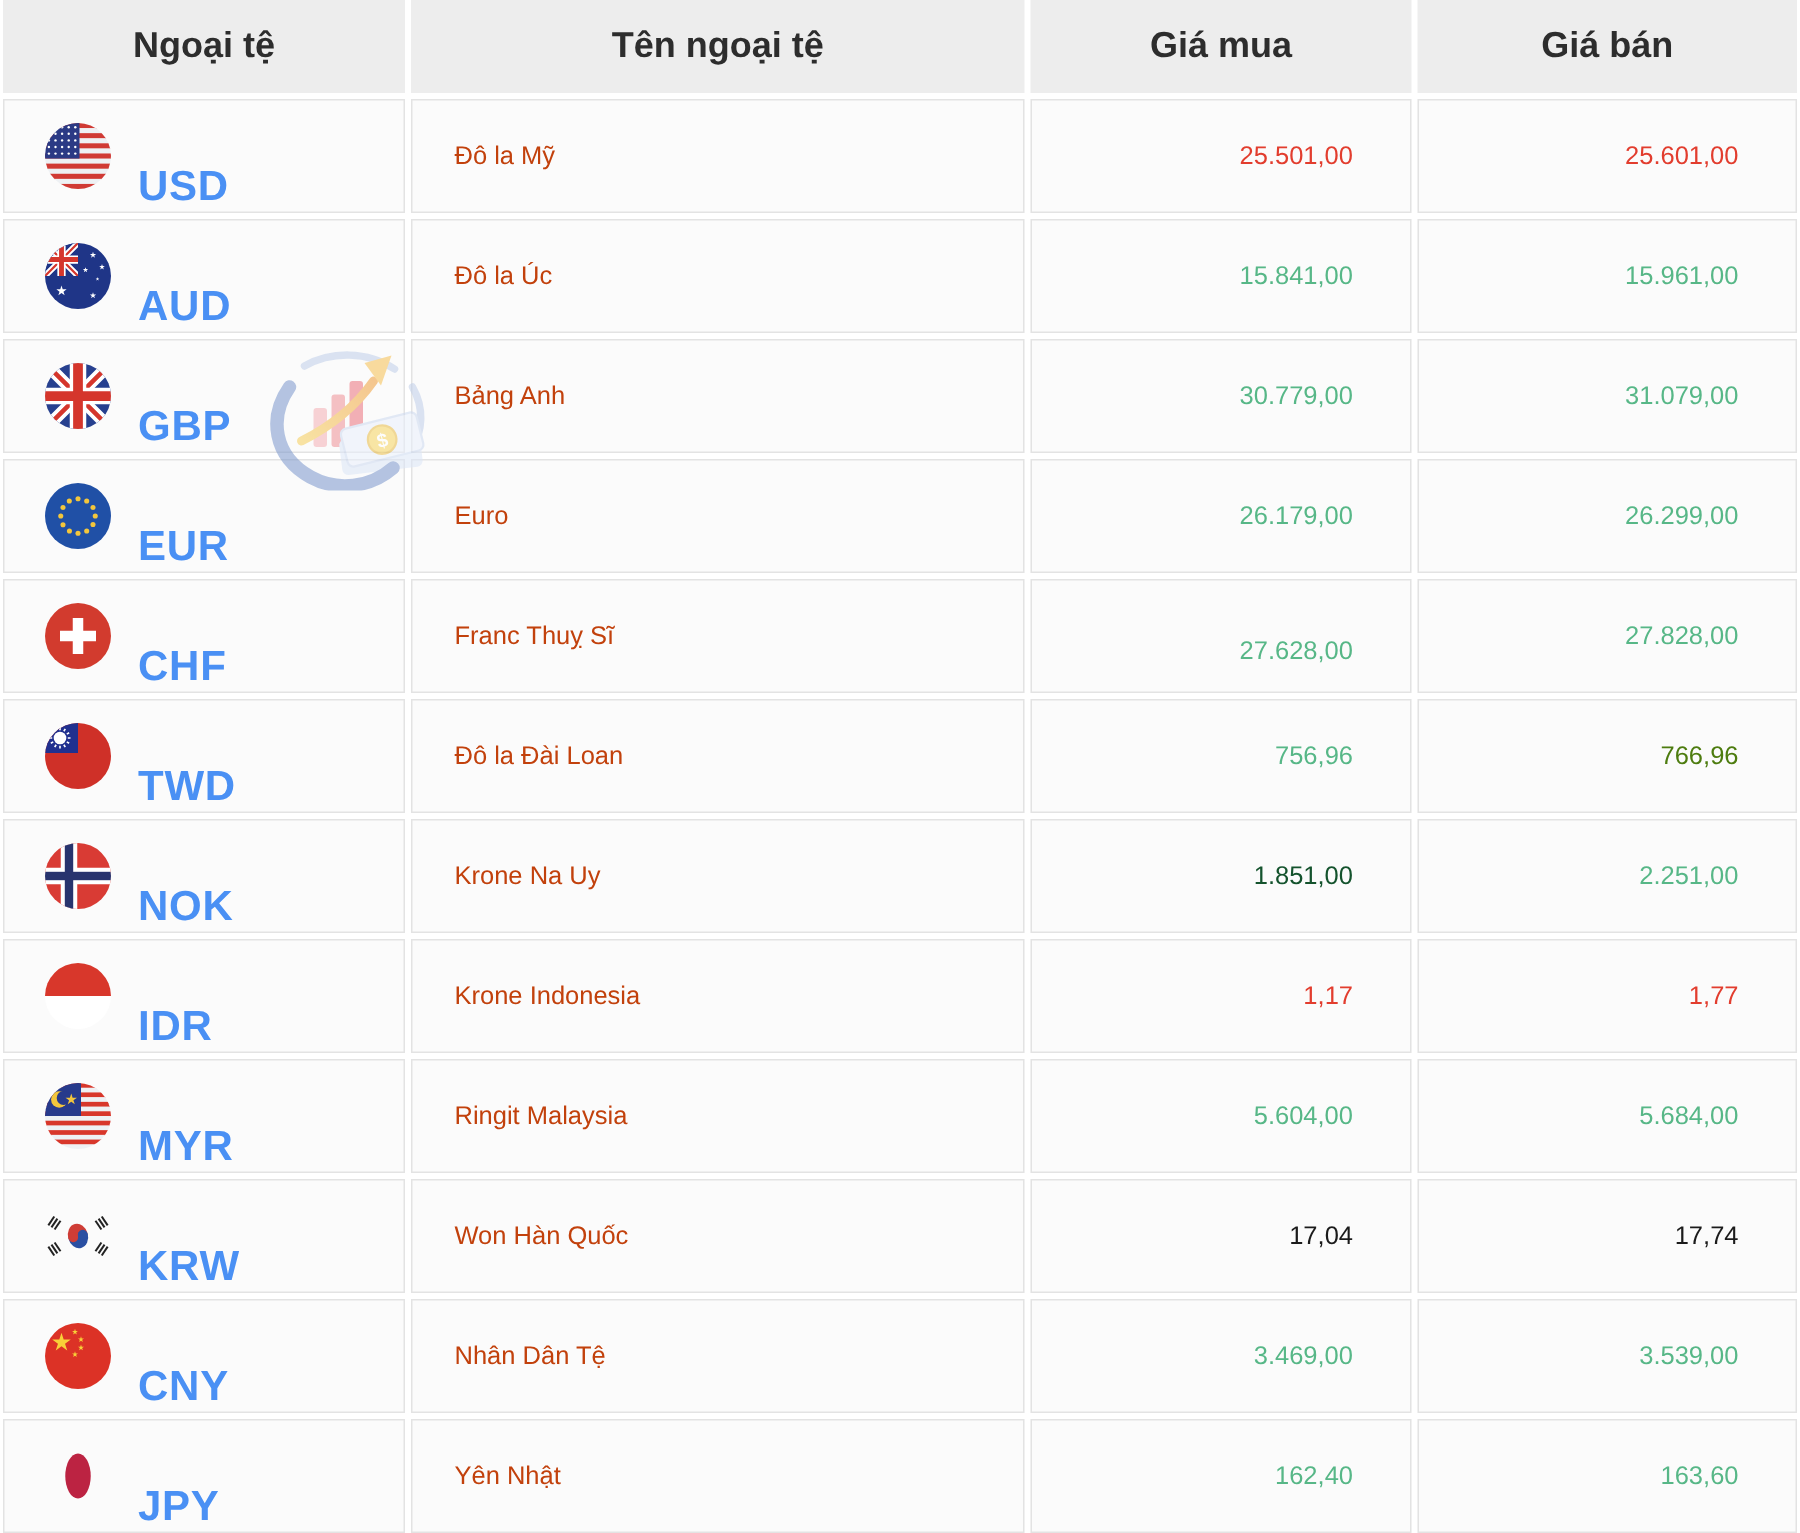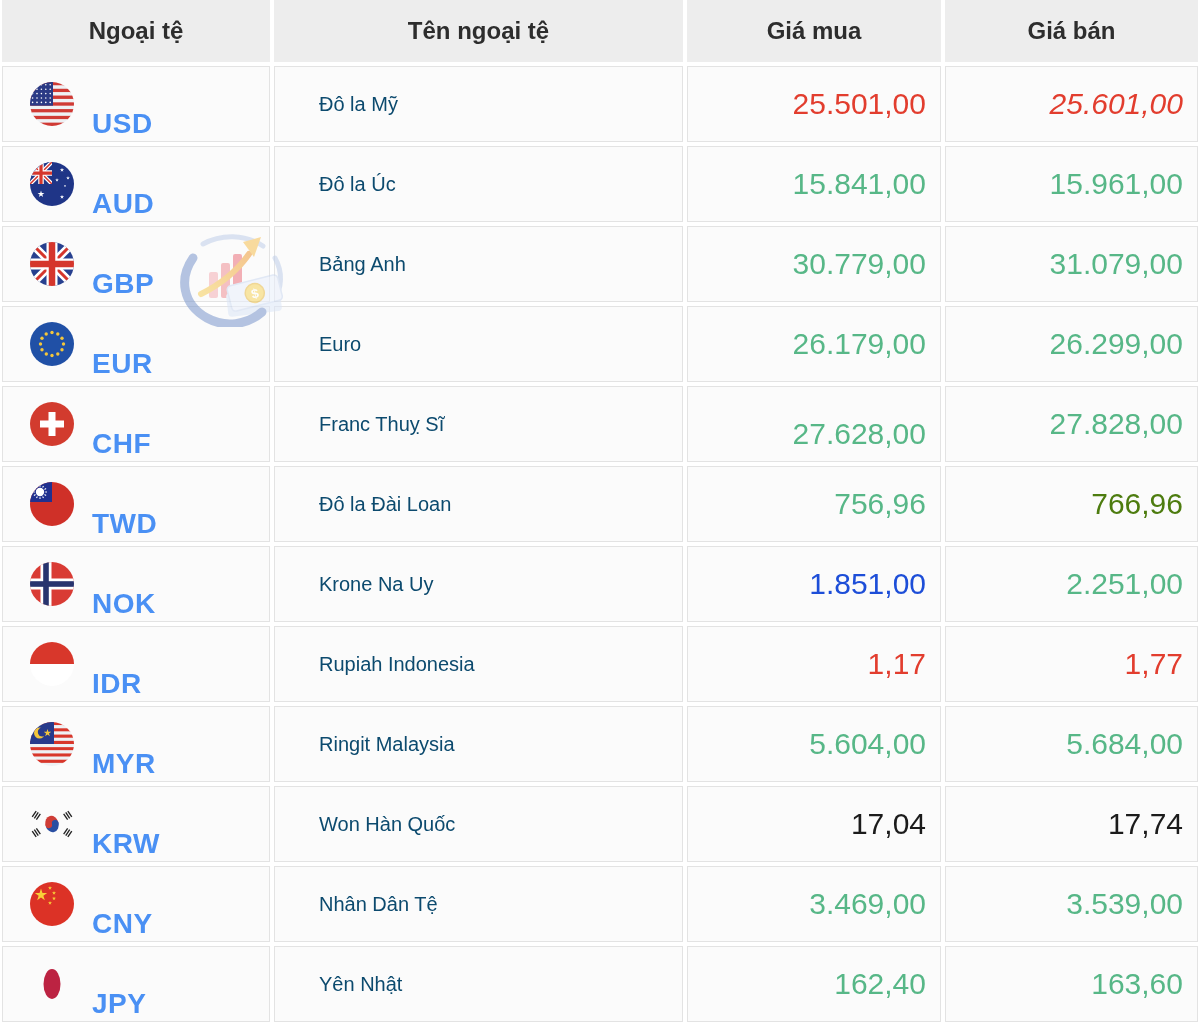--- a/index.html
+++ b/index.html
@@ -9,22 +9,22 @@
     grid-template-rows:62px;grid-auto-rows:76px;gap:4px;}
   .hcell{background:var(--header-bg,#ededed);display:flex;align-items:center;justify-content:center;
     font-weight:bold;font-size:24px;color:#2d2d2d;}
   .row{display:contents;}
   .cell{background:var(--cell-bg,#fbfbfb);border:1px solid var(--border,#e3e3e3);
     display:flex;align-items:center;position:relative;}
   .cell > *{position:relative;z-index:4;}
   .cur{padding-left:27px;}
   .flagbox{width:44px;height:44px;display:flex;align-items:center;justify-content:center;flex:0 0 44px;}
   .code{font-weight:bold;font-size:28px;color:var(--code-blue,#4a90f4);margin-left:18px;letter-spacing:.5px;margin-top:39px;}
-  .name{padding-left:44px;font-size:20px;color:#0c4a6e;}
-  .val{justify-content:flex-end;padding-right:14px;font-size:30px;}
+  .name{padding-left:28px;font-size:17px;color:#c2410c;}
+  .val{justify-content:flex-end;padding-right:38px;font-size:17px;}
   
   .wm{position:absolute;left:171px;top:228px;width:360px;height:110px;z-index:3;pointer-events:none;}
   .wm-icon{position:absolute;left:4px;top:4px;opacity:.55;}
   .wm-text{position:absolute;left:99px;top:26px;font-size:52px;font-weight:bold;line-height:1;
     color:#c4cbe2;letter-spacing:2px;word-spacing:14px;white-space:nowrap;}
 </style>
 </head>
 <body>
 
 <div class="wrap">
@@ -83,21 +83,21 @@
                 <circle cx="20.200000000000003" cy="20.400000000000002" r="0.8" fill="#fff"></circle>
               </g>
             </svg>
           </span>
           <span class="code">USD</span>
         </div><div class="cell name">
           <span>Đô la Mỹ</span>
         </div><div class="cell val">
           <span style="color: rgb(226, 61, 46);">25.501,00</span>
         </div><div class="cell val">
-          <span style="color: rgb(226, 61, 46); font-style: italic;">25.601,00</span>
+          <span style="color: rgb(226, 61, 46);">25.601,00</span>
         </div></div>
       <div class="row"><div class="cell cur">
           <span class="flagbox">
             <svg width="44" height="44" viewBox="0 0 44 44">
               <defs>
                 <clipPath id="cp-aud">
                   <circle cx="22" cy="22" r="22"></circle>
                 </clipPath>
               </defs>
               <g clip-path="url(#cp-aud)">
@@ -260,34 +260,34 @@
                 <rect x="0" y="16.5" width="44" height="11" fill="#fff"></rect>
                 <rect x="13.2" y="0" width="5.6" height="44" fill="#28346e"></rect>
                 <rect x="0" y="19.2" width="44" height="5.6" fill="#28346e"></rect>
               </g>
             </svg>
           </span>
           <span class="code">NOK</span>
         </div><div class="cell name">
           <span>Krone Na Uy</span>
         </div><div class="cell val">
-          <span style="color: #1d4ed8;">1.851,00</span>
+          <span style="color: #14532d;">1.851,00</span>
         </div><div class="cell val">
           <span style="color: rgb(87, 183, 135);">2.251,00</span>
         </div></div>
       <div class="row"><div class="cell cur">
           <span class="flagbox">
             <svg width="44" height="44" viewBox="0 0 44 44">
               <circle cx="22" cy="22" r="22" fill="#fff"></circle>
               <path d="M0,22 A22,22 0 0 1 44,22 Z" fill="#d8372b"></path>
             </svg>
           </span>
           <span class="code">IDR</span>
         </div><div class="cell name">
-          <span>Rupiah Indonesia</span>
+          <span>Krone Indonesia</span>
         </div><div class="cell val">
           <span style="color: rgb(226, 61, 46);">1,17</span>
         </div><div class="cell val">
           <span style="color: rgb(226, 61, 46);">1,77</span>
         </div></div>
       <div class="row"><div class="cell cur">
           <span class="flagbox">
             <svg width="44" height="44" viewBox="0 0 44 44">
               <defs>
                 <clipPath id="cp-myr">

